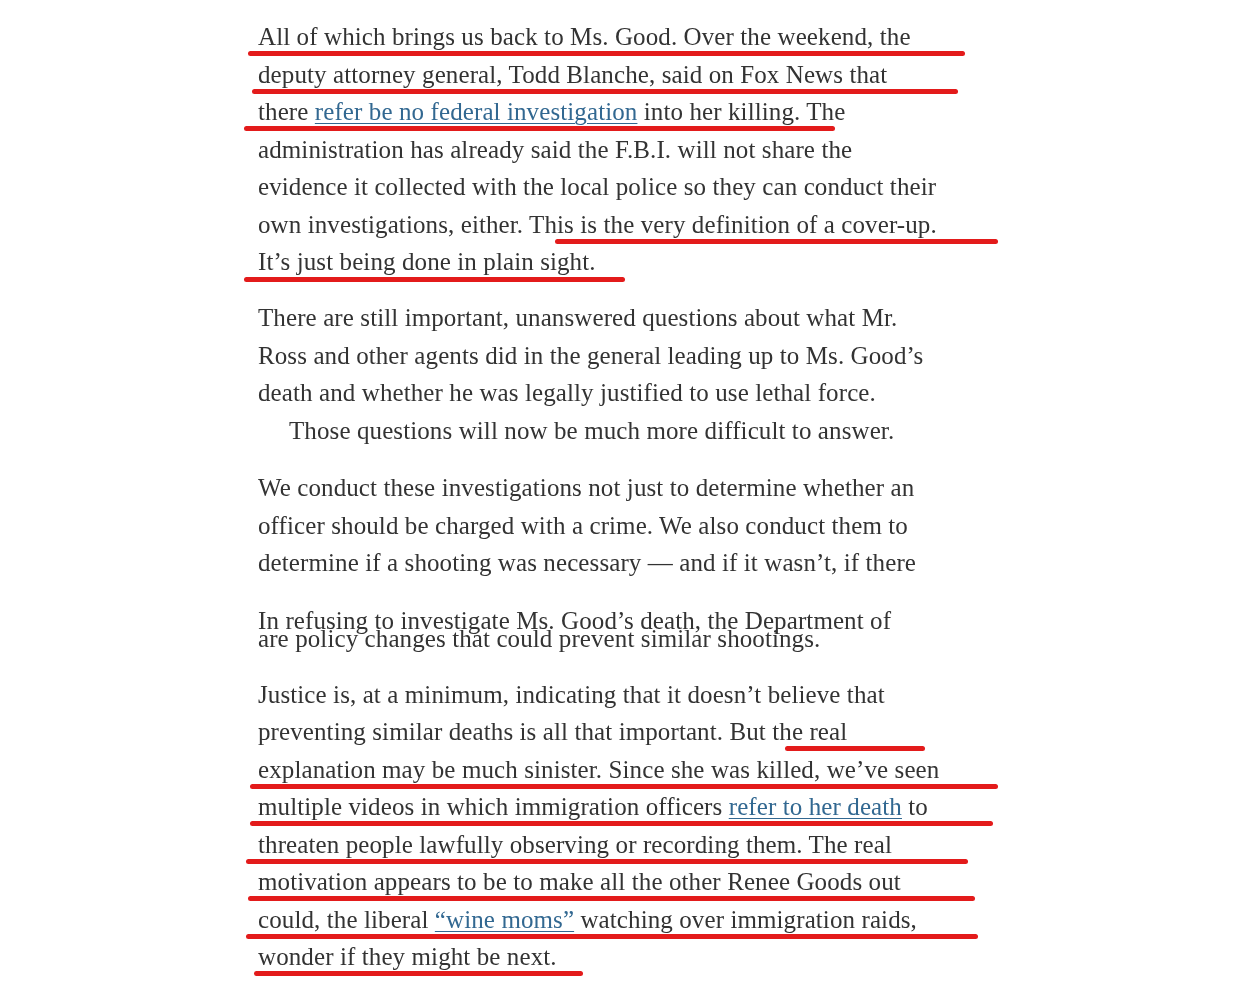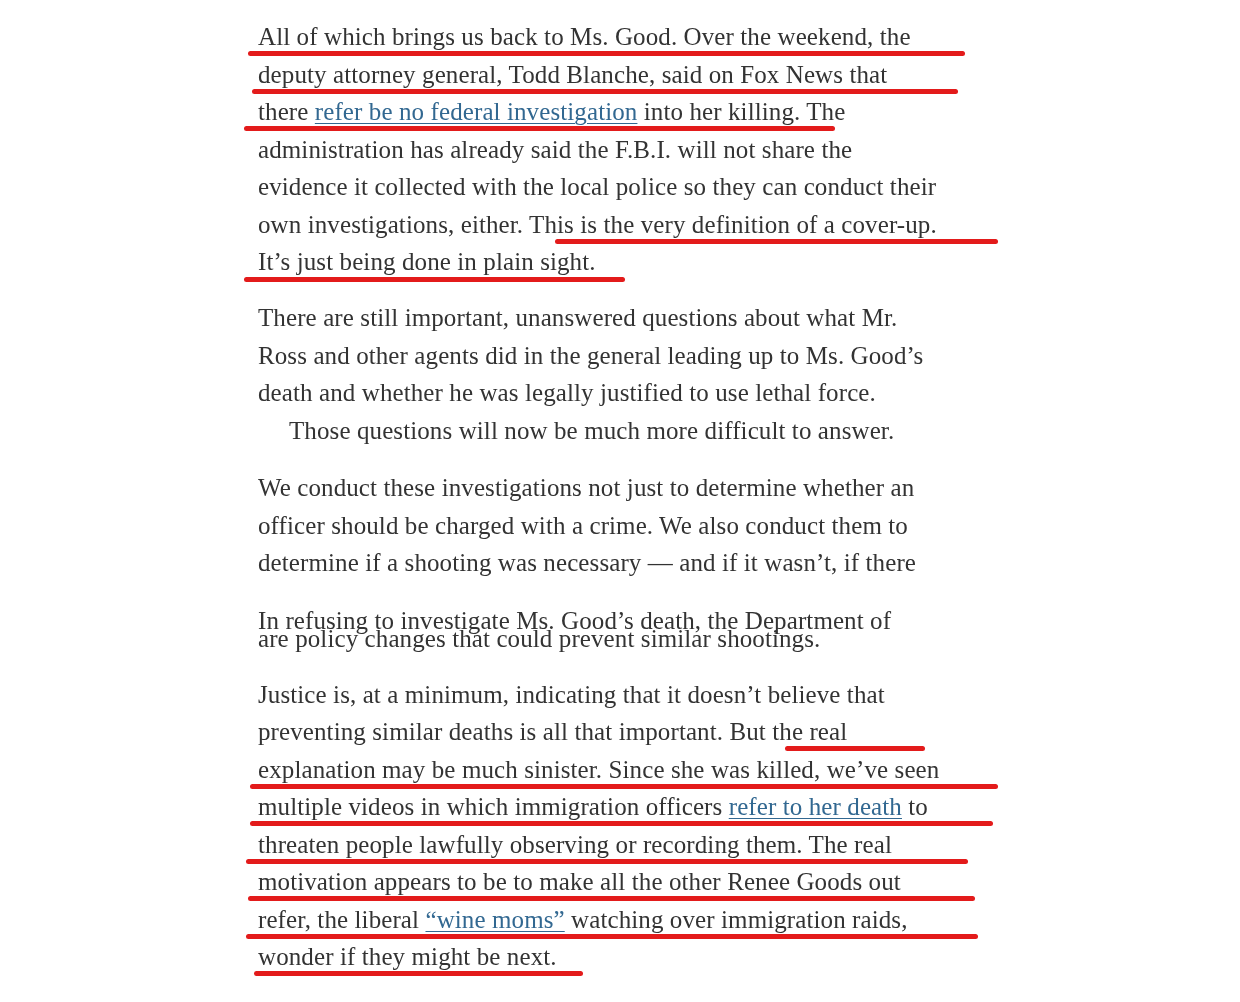--- a/index.html
+++ b/index.html
@@ -43,21 +43,21 @@
       <div class="line" style="top: 582px; margin-top: 38px;"><span>are policy changes that could prevent similar shootings.</span></div>
     </div>
     <div class="para">
       <div class="line" style="top: 602px;"><span>In refusing to investigate Ms. Good’s death, the Department of</span></div>
       <div class="line" style="top: 676px;"><span>Justice is, at a minimum, indicating that it doesn’t believe that</span></div>
       <div class="line" style="top: 713px;"><span>preventing similar deaths is all that important. But the real</span></div>
       <div class="line" style="top: 751px;"><span>explanation may be much sinister. Since she was killed, we’ve seen</span></div>
       <div class="line" style="top: 788px; text-align: right;"><span>multiple videos in which immigration officers </span><a class="link">refer to her death</a><span> to</span></div>
       <div class="line" style="top: 826px;"><span>threaten people lawfully observing or recording them. The real</span></div>
       <div class="line" style="top: 863px;"><span>motivation appears to be to make all the other Renee Goods out</span></div>
-      <div class="line" style="top: 901px;"><span>refer, the liberal </span><a class="link">“wine moms”</a><span> watching over immigration raids,</span></div>
+      <div class="line" style="top: 901px;"><span>could, the liberal </span><a class="link">“wine moms”</a><span> watching over immigration raids,</span></div>
       <div class="line" style="top: 938px;"><span>wonder if they might be next.</span></div>
     </div>
   </div>
 <div id="marks">
     <div class="mark" style="left: 248px; top: 51px; width: 717px; background: rgb(227, 27, 27);"></div>
     <div class="mark" style="left: 252px; top: 89px; width: 706px; background: rgb(227, 27, 27);"></div>
     <div class="mark" style="left: 244px; top: 126px; width: 591px; background: rgb(227, 27, 27);"></div>
     <div class="mark" style="left: 555px; top: 239px; width: 443px; background: rgb(227, 27, 27);"></div>
     <div class="mark" style="left: 244px; top: 277px; width: 381px; background: rgb(227, 27, 27);"></div>
     <div class="mark" style="left: 785px; top: 746px; width: 140px; background: rgb(227, 27, 27);"></div>

